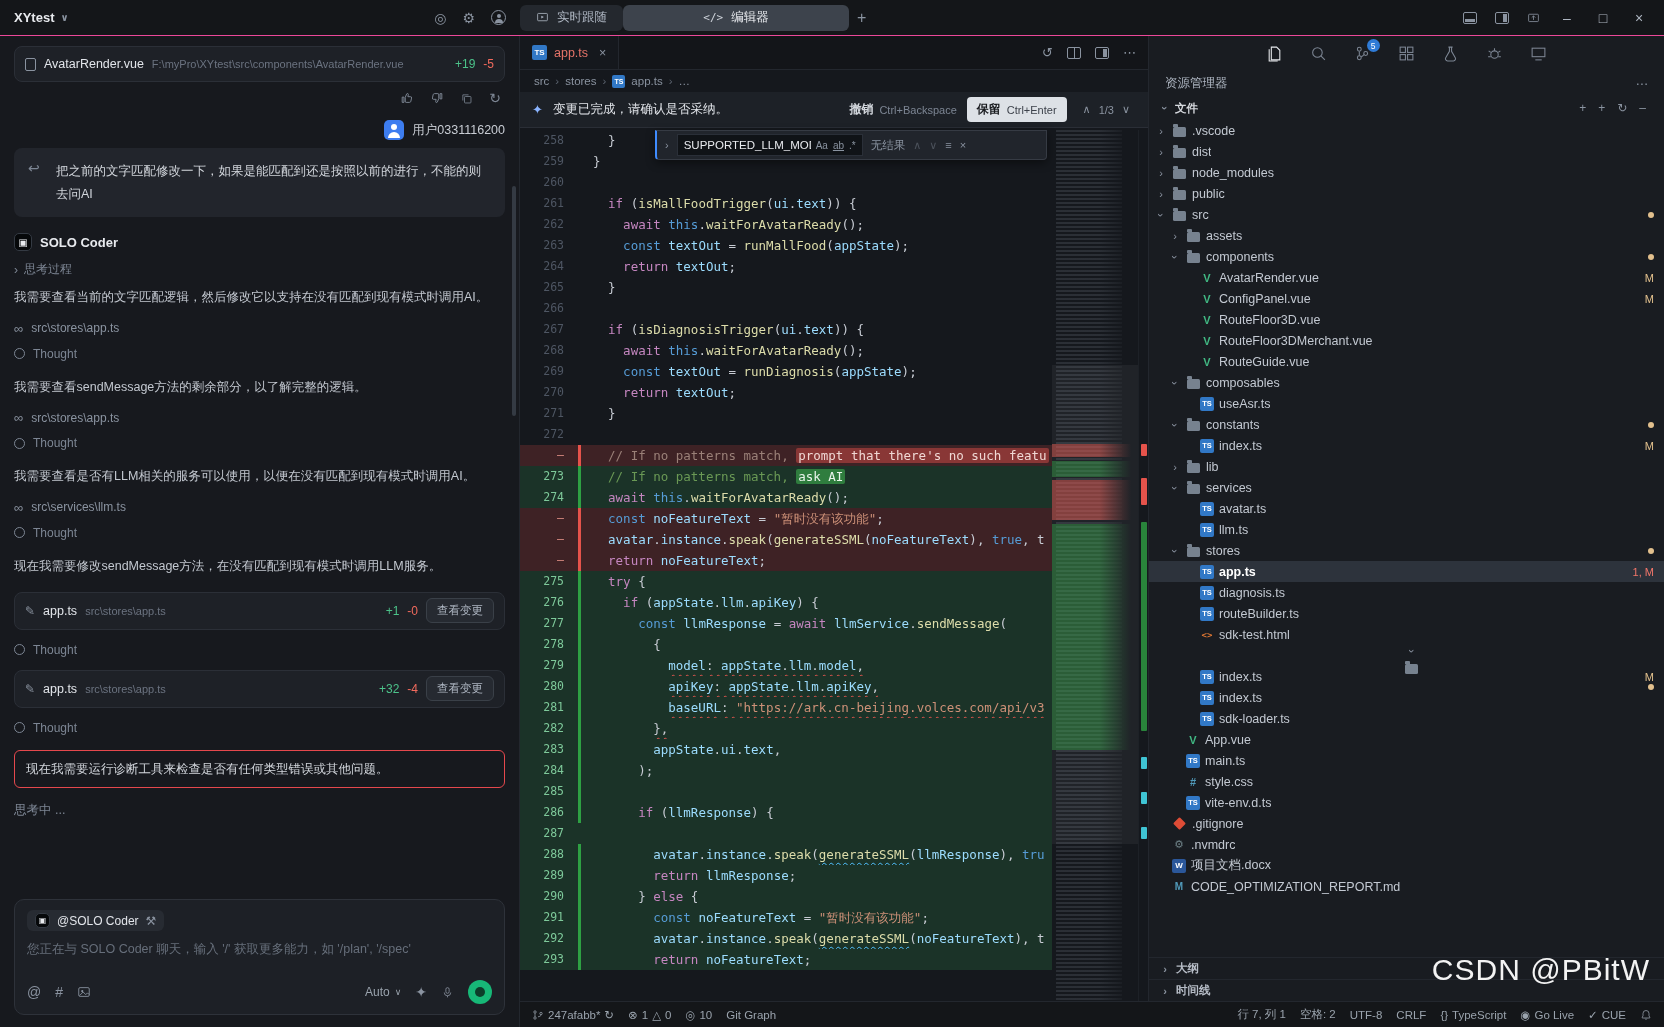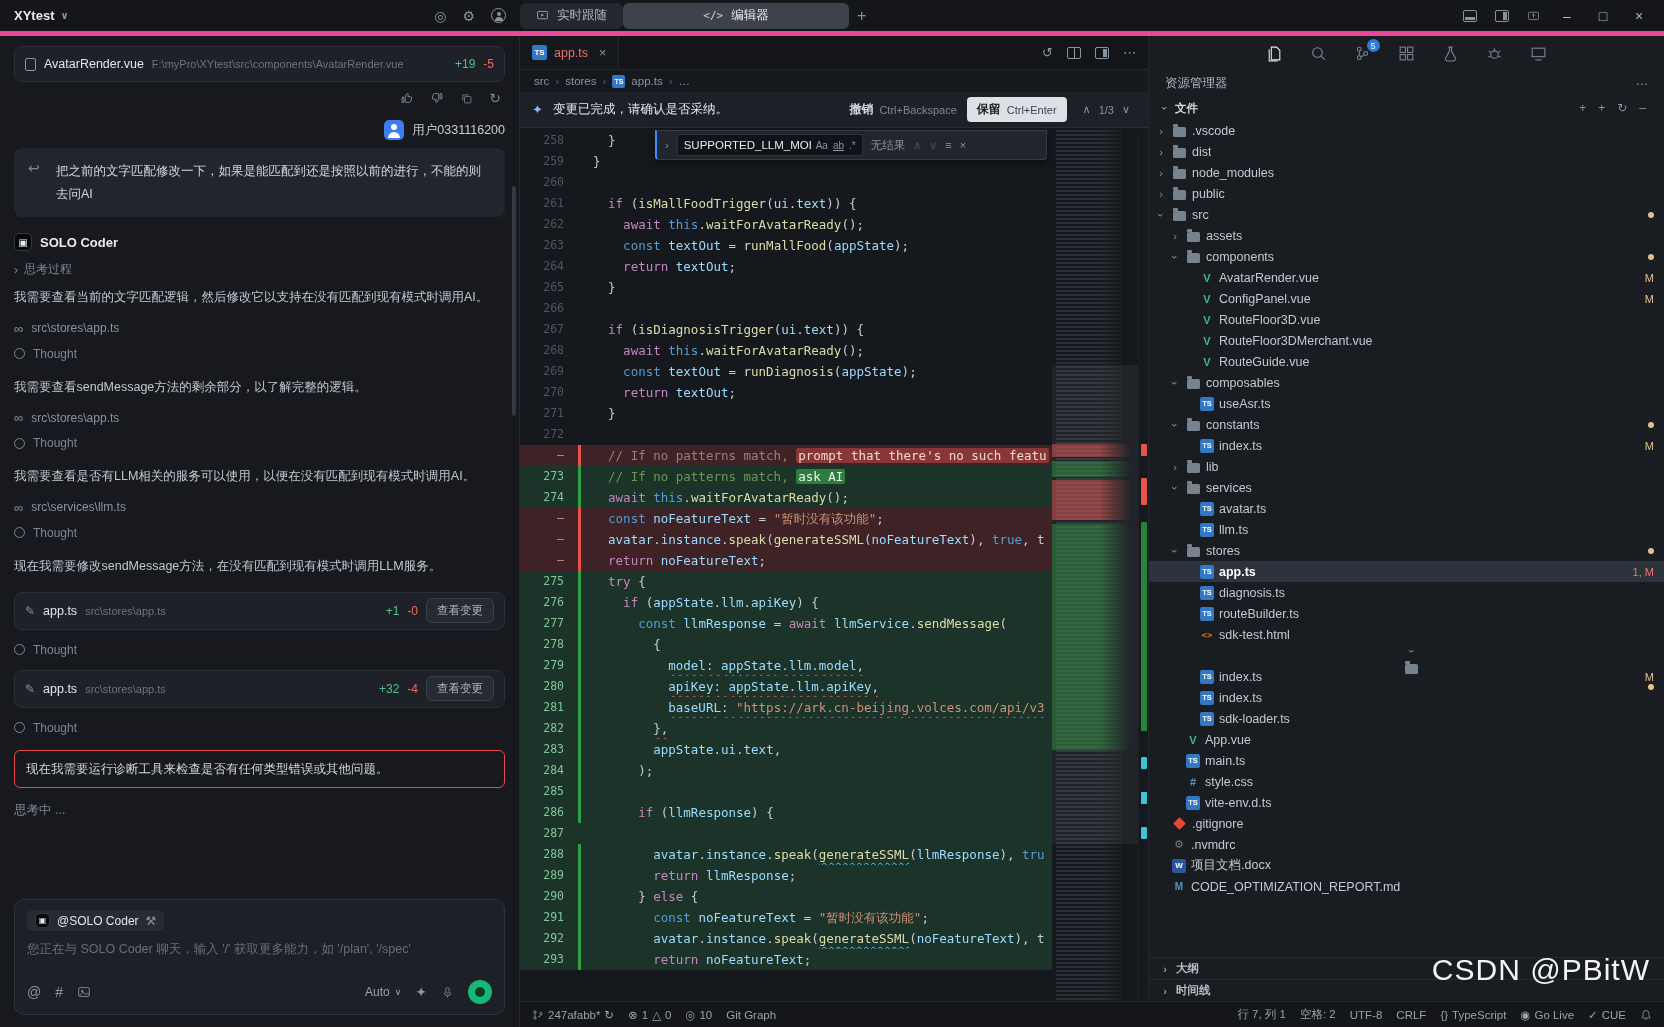--- a/index.html
+++ b/index.html
@@ -2,21 +2,21 @@
 <html><head>
 <meta charset="utf-8">
 <style>
   *{box-sizing:border-box}
   html,body{margin:0;padding:0}
   body{width:1664px;height:1027px;background:#121417;color:#d6d9de;
        font-family:"Liberation Sans","DejaVu Sans",sans-serif;font-size:13px;overflow:hidden}
   .window{width:100%;height:100%;display:flex;flex-direction:column;position:relative}
 
   
-  .titlebar{height:36px;flex:none;background:#141619;border-bottom:5px solid #ec4899;display:flex;align-items:center}
+  .titlebar{height:36px;flex:none;background:#141619;border-bottom:1px solid #ec4899;display:flex;align-items:center}
   .tb-left{width:520px;flex:none;display:flex;align-items:center;justify-content:space-between;padding:0 14px}
   .proj{display:flex;align-items:center;gap:6px;font-weight:700;font-size:13px;color:#e8eaee;cursor:default}
   .proj .chev{color:#8a93a0;font-size:10px}
   .tb-chat-icons{display:flex;align-items:center;gap:16px;color:#8a93a0}
   .tbi{font-size:14px;display:inline-flex;align-items:center;justify-content:center}
   .person{width:15px;height:15px;border:1.3px solid currentColor;border-radius:50%;position:relative;display:inline-block}
   .person::before{content:"";position:absolute;top:2.5px;left:4.5px;width:4px;height:4px;border-radius:50%;background:currentColor}
   .person::after{content:"";position:absolute;bottom:1.5px;left:2.5px;width:8px;height:4px;border-radius:4px 4px 0 0;background:currentColor}
   .tb-center{flex:1;display:flex;align-items:center;}
   .ttab{height:26px;border-radius:6px;background:#24282e;color:#aeb6c2;display:flex;align-items:center;gap:8px;padding:0 16px;font-size:12.5px;cursor:default}

